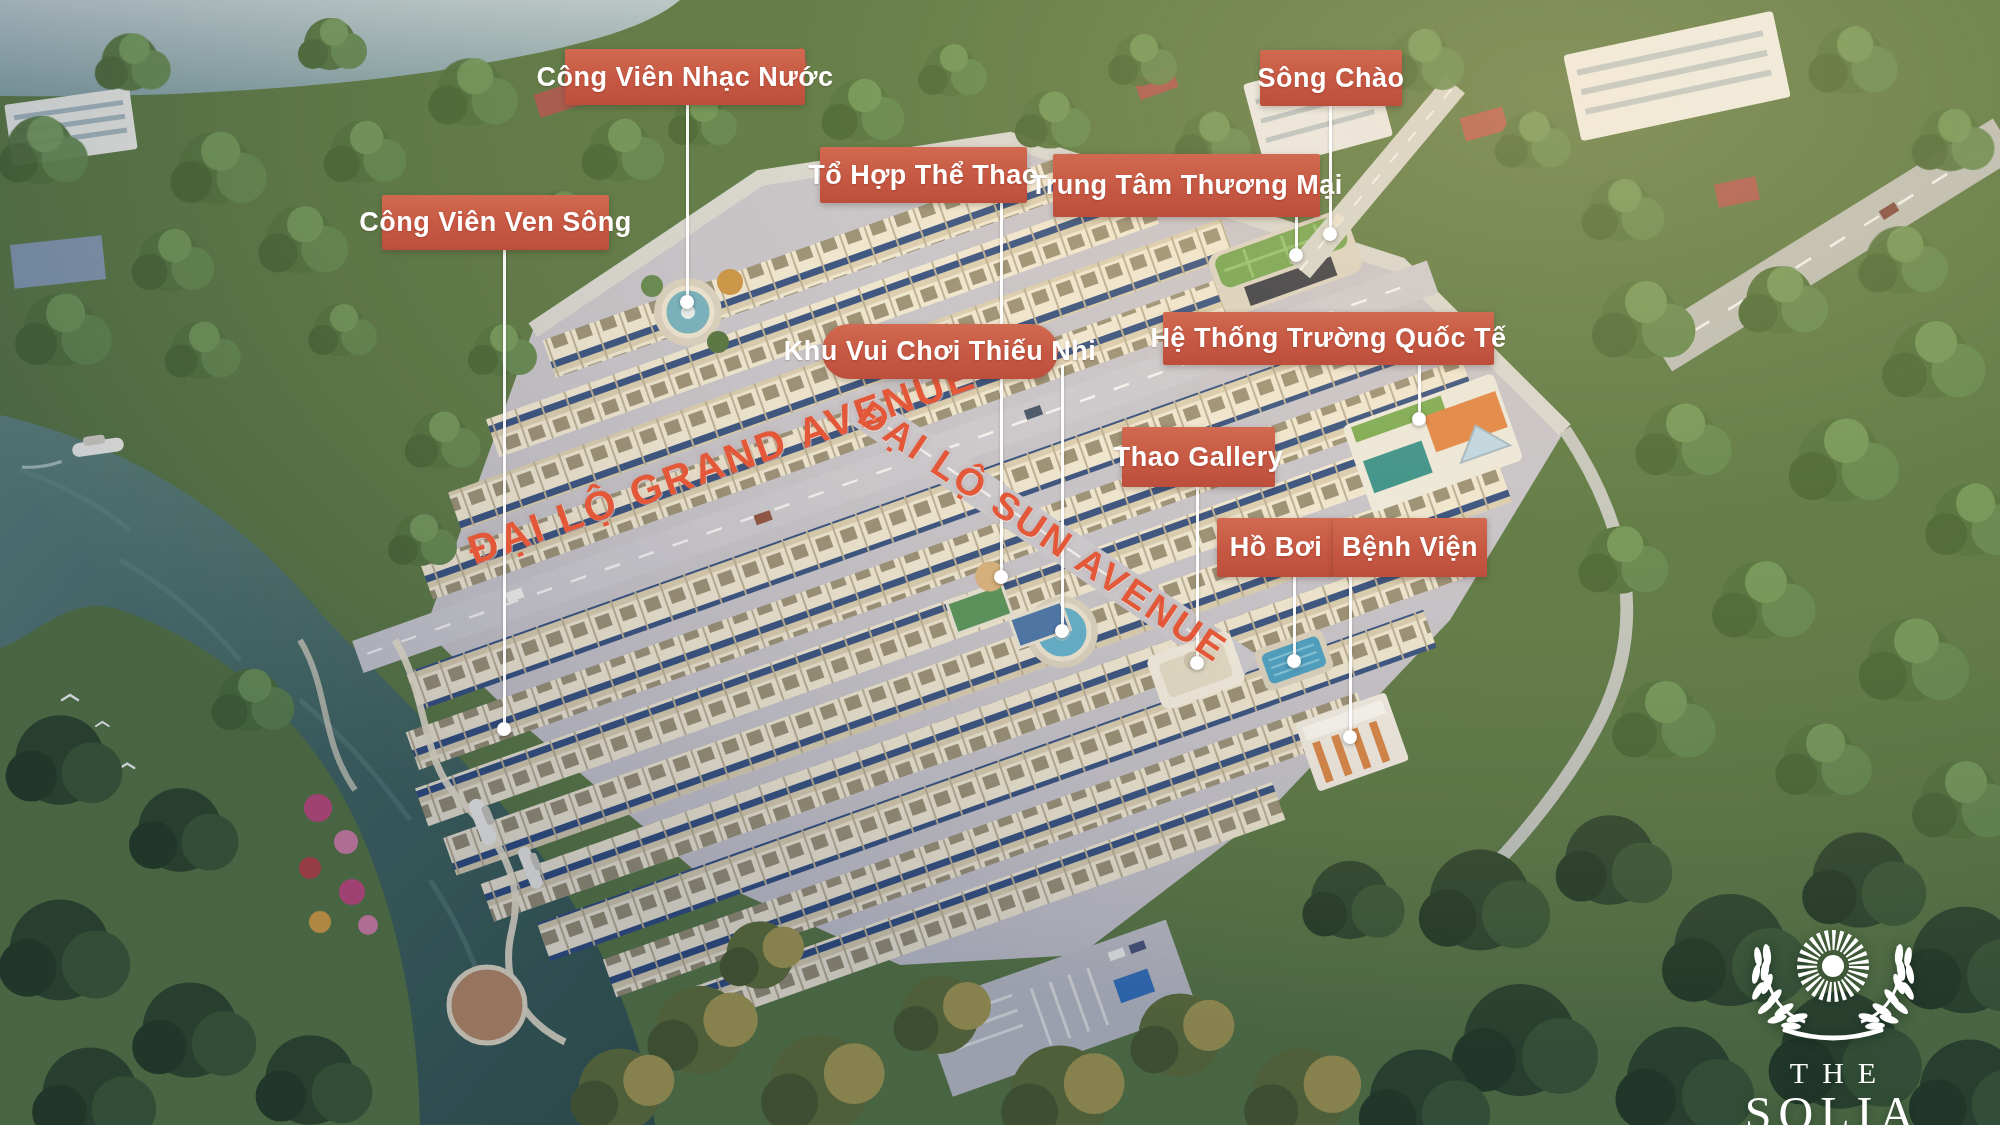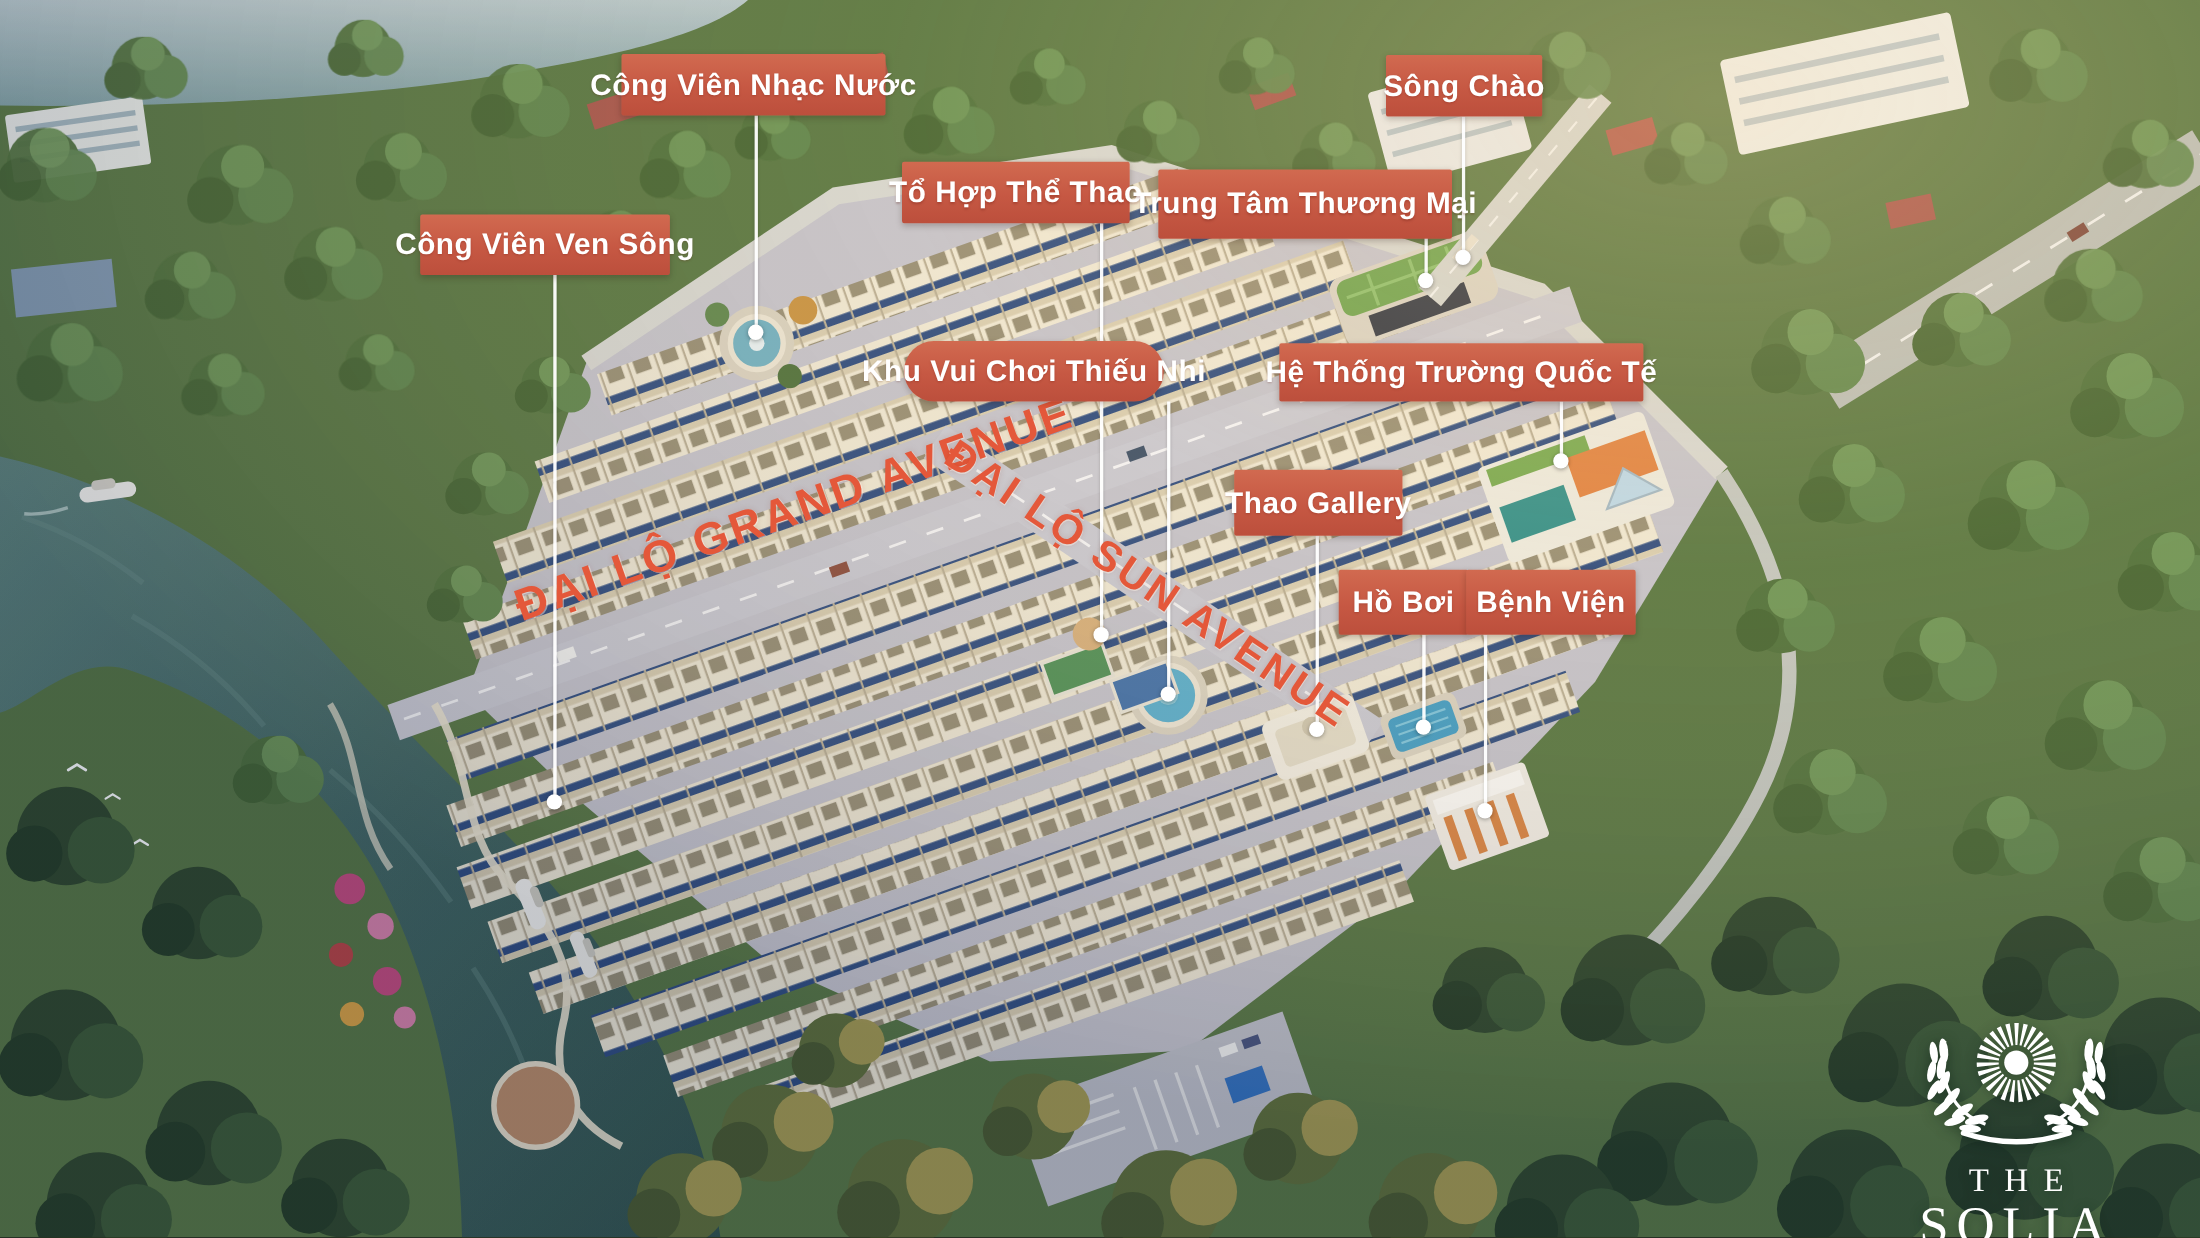--- a/index.html
+++ b/index.html
@@ -1,17 +1,17 @@
 <!DOCTYPE html>
 <html><head>
 <meta charset="utf-8">
 <style>
   html,body{margin:0;padding:0;background:#222;}
   #stage{position:relative;width:2000px;height:1125px;overflow:hidden;
-         font-family:"Liberation Sans",sans-serif;background:#000000;}
+         font-family:"Liberation Sans",sans-serif;background:#4c1d95;}
   #scene{position:absolute;left:0;top:0;z-index:0;}
 
   
   .callout-box{
     position:absolute;z-index:10;display:flex;align-items:center;justify-content:center;
     background:linear-gradient(180deg,#d16a50 0%,#c65843 55%,#bc4f3c 100%);
     color:#fff;font-weight:700;font-size:27px;line-height:1;white-space:nowrap;
     text-shadow:0 1px 2px rgba(90,20,10,.25);
     box-shadow:0 2px 6px rgba(40,20,10,.25);
     border-radius:2px;letter-spacing:.5px;
@@ -351,21 +351,21 @@
   <div class="leader-line" style="left: 1292.5px; top: 577px; height: 82px;"></div>
   <div class="leader-dot" style="left: 1287px; top: 654px;"></div>
   <div class="leader-line" style="left: 1348.5px; top: 577px; height: 158px;"></div>
   <div class="leader-dot" style="left: 1343px; top: 730px;"></div>
 
   <div class="callout-box" style="left: 565px; top: 49px; width: 240px; height: 56px;">Công Viên Nhạc Nước</div>
   <div class="callout-box" style="left: 1260px; top: 50px; width: 142px; height: 56px;">Sông Chào</div>
   <div class="callout-box" style="left: 382px; top: 148px; width: 227px; height: 55px; margin-top: 47px;">Công Viên Ven Sông</div>
   <div class="callout-box" style="left: 820px; top: 147px; width: 207px; height: 56px;">Tổ Hợp Thể Thao</div>
   <div class="callout-box" style="left: 1053px; top: 154px; width: 267px; height: 63px;">Trung Tâm Thương Mại</div>
-  <div class="callout-box" style="left: 822px; top: 310px; width: 236px; height: 55px; border-radius: 27px;">Khu Vui Chơi Thiếu Nhi</div>
+  <div class="callout-box" style="left: 822px; top: 324px; width: 236px; height: 55px; border-radius: 27px;">Khu Vui Chơi Thiếu Nhi</div>
   <div class="callout-box" style="left: 1163px; top: 312px; width: 331px; height: 53px;">Hệ Thống Trường Quốc Tế</div>
   <div class="callout-box" style="left: 1122px; top: 427px; width: 153px; height: 60px;">Thao Gallery</div>
   <div class="callout-box" style="left: 1205px; top: 518px; width: 118px; height: 59px; margin-left: 12px;">Hồ Bơi</div>
   <div class="callout-box" style="left: 1333px; top: 518px; width: 154px; height: 59px;">Bệnh Viện</div>
 
   <div class="street" style="left: 722px; top: 463px; font-size: 41px; transform: translate(-50%, -50%) rotate(-19.5deg);">ĐẠI LỘ GRAND AVENUE</div>
   <div class="street" style="left: 1043px; top: 532px; font-size: 38px; transform: translate(-50%, -50%) rotate(34deg);">ĐẠI LỘ SUN AVENUE</div>
 
   <div class="logo" id="logo" style="left: 1708px; top: 920px; width: 250px; font-family: Liberation Serif, serif;">
     <svg width="200" height="130" viewBox="0 0 200 130">

